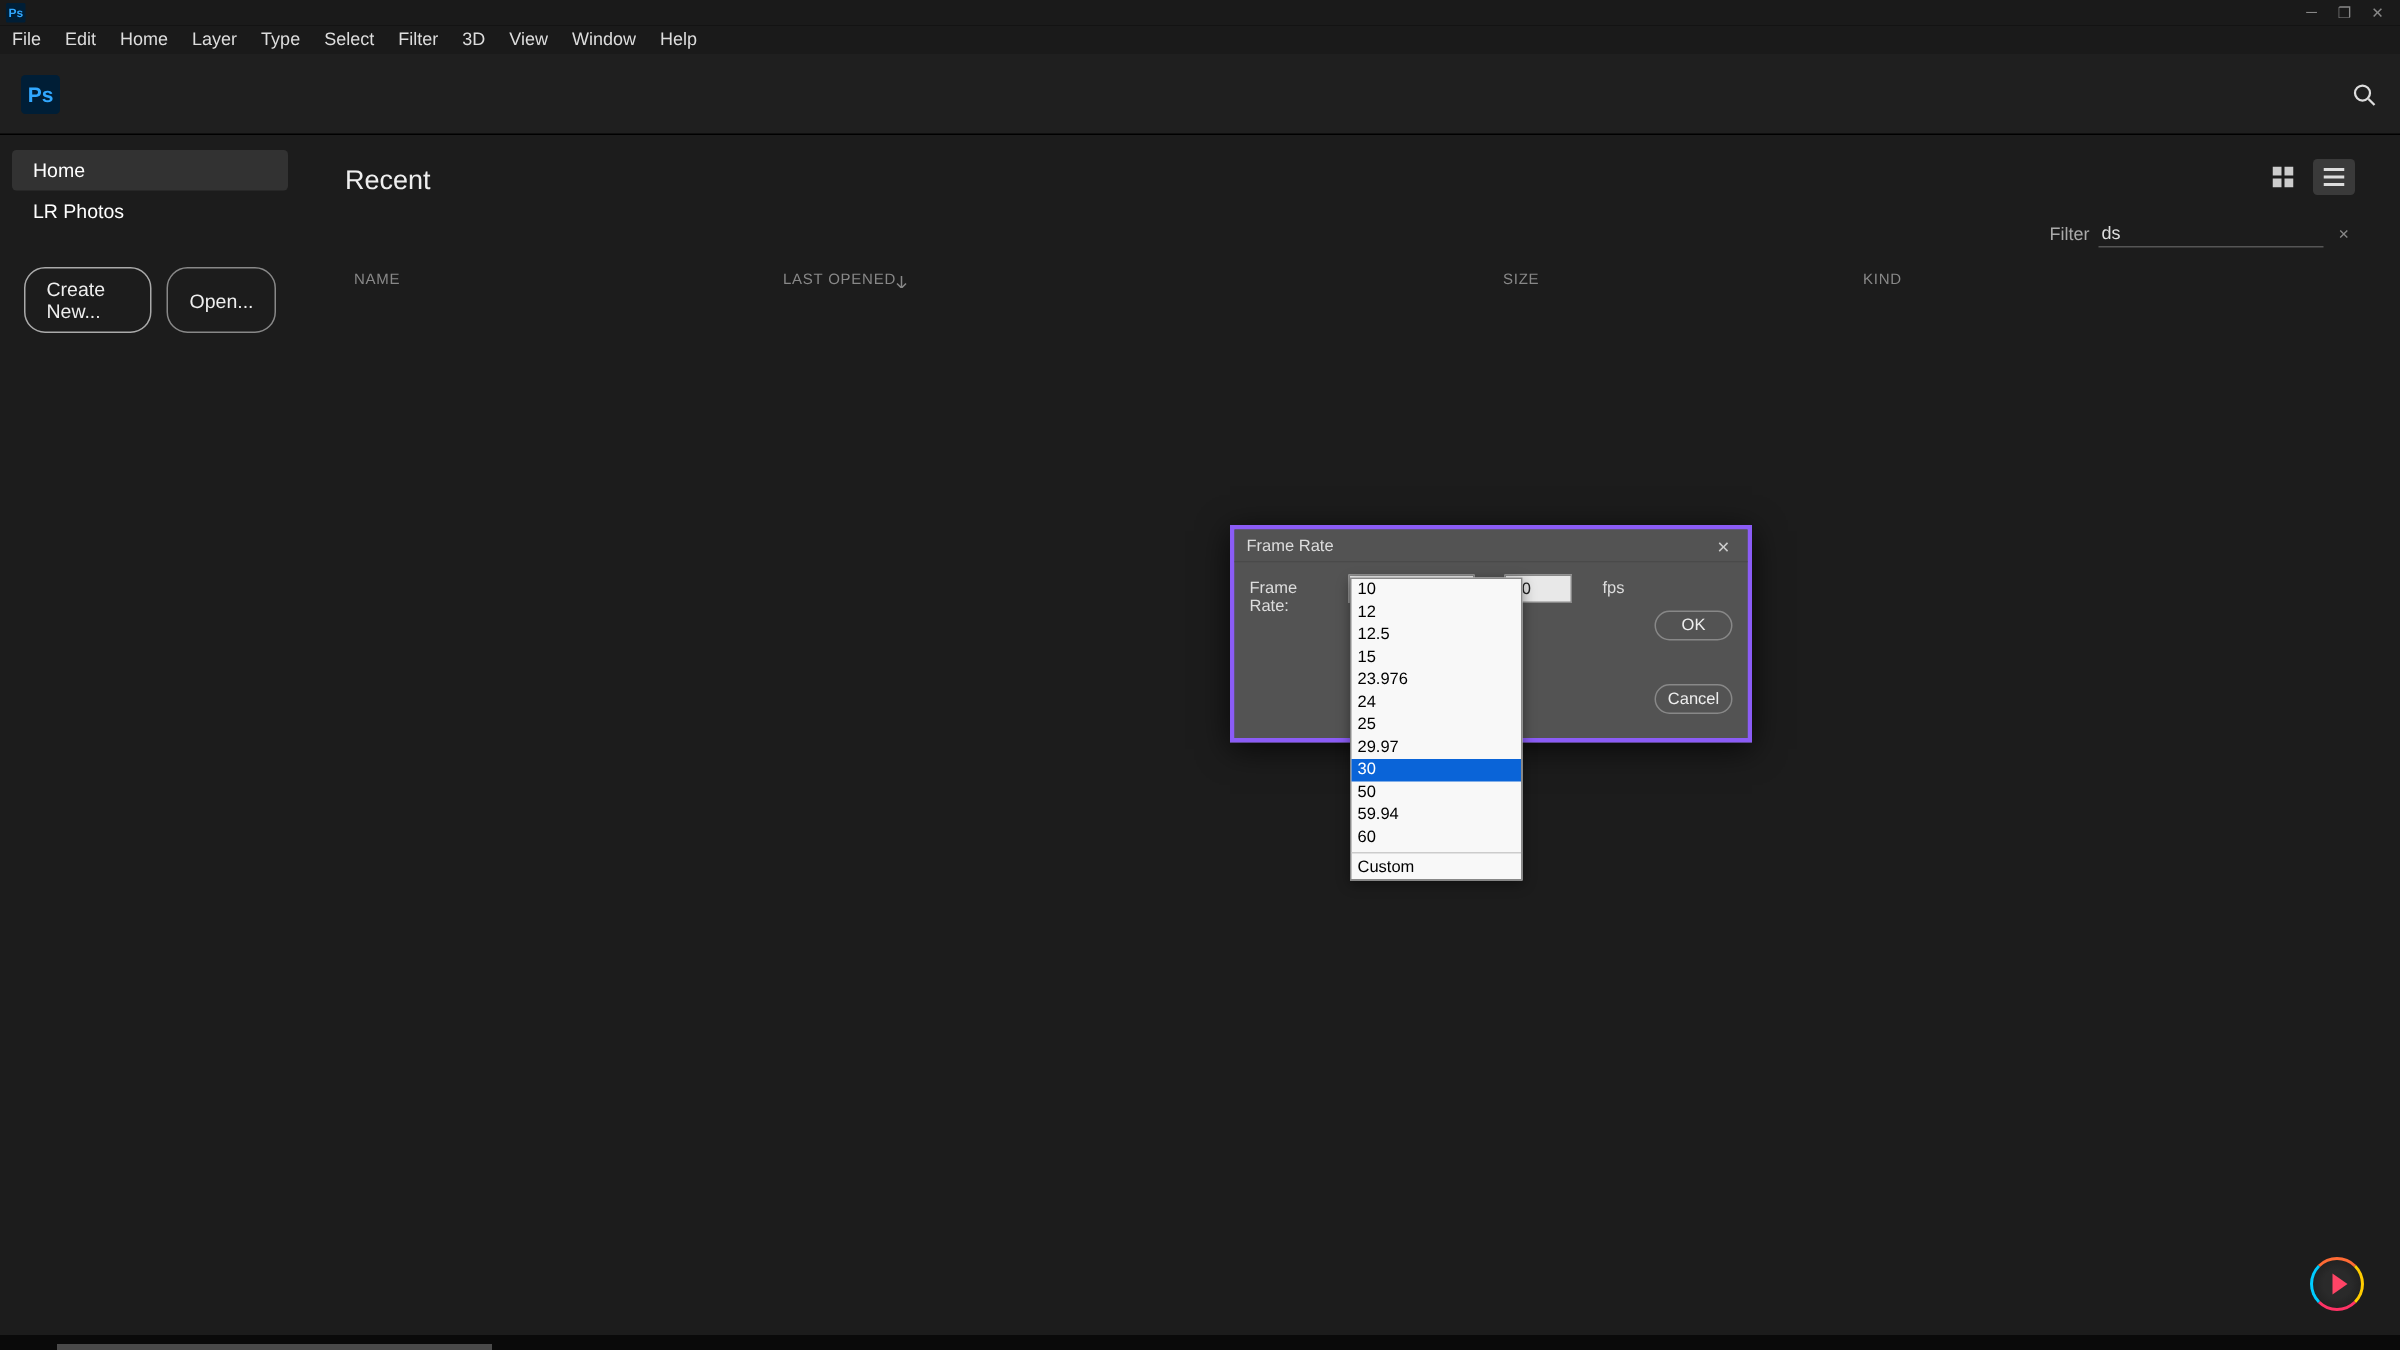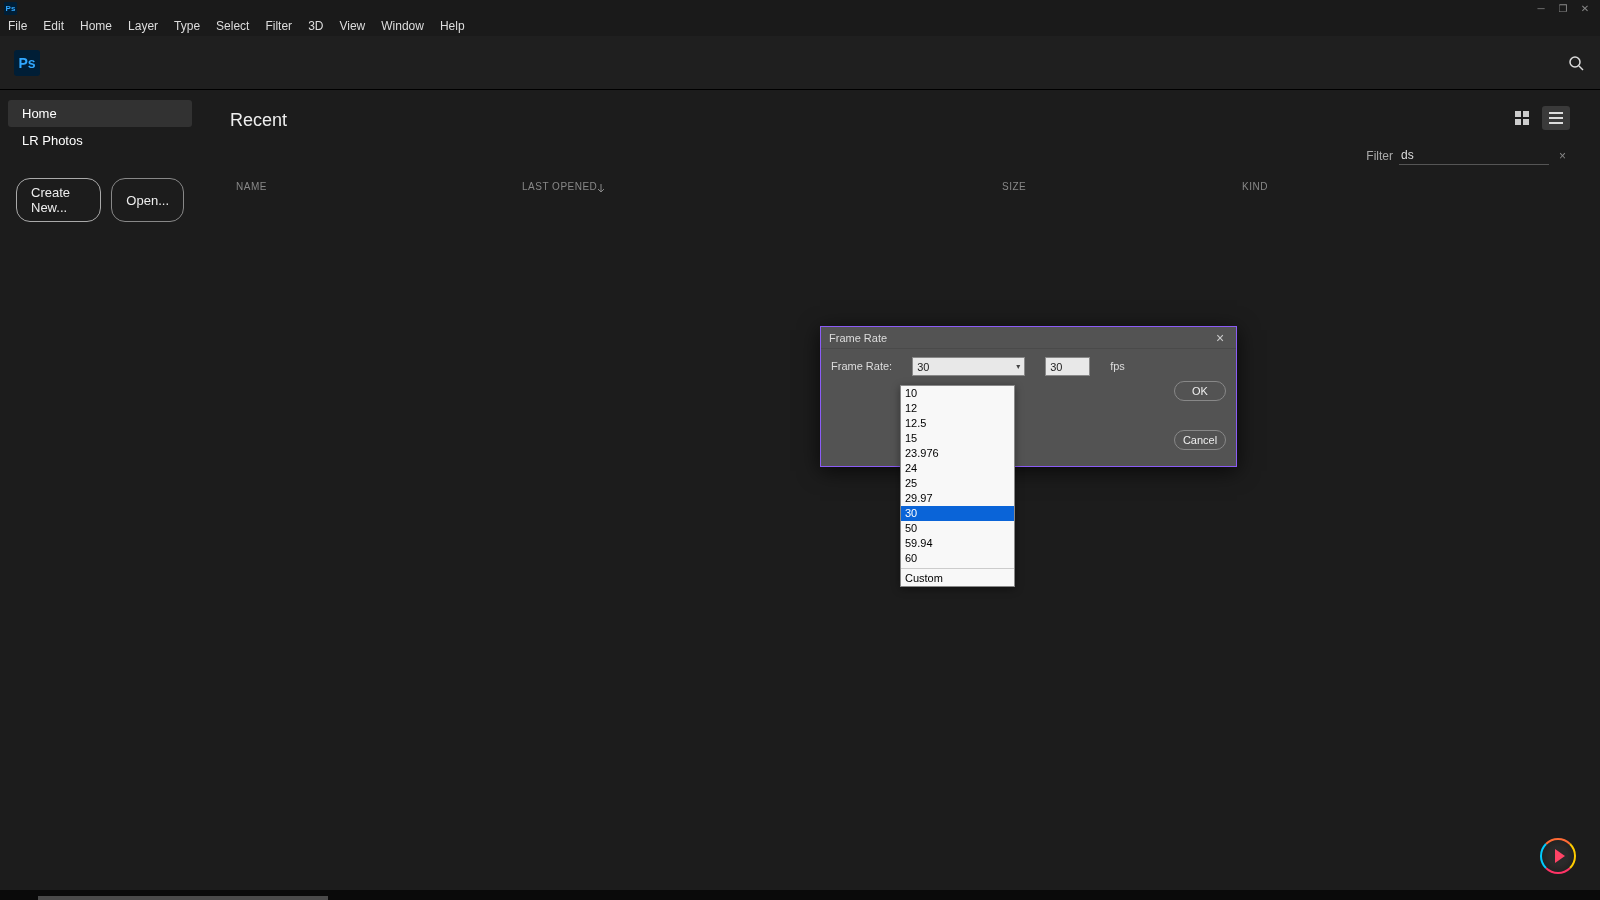--- a/index.html
+++ b/index.html
@@ -45,21 +45,21 @@
 .filter-input { background: transparent; border: none; border-bottom: 1px solid #555; color: #ddd; font-size: 12px; padding: 2px 2px; width: 150px; outline: none; }
 .filter-clear { color: #888; cursor: pointer; font-size: 12px; padding: 0 4px; }
 
 .table-head { display: flex; font-size: 10px; letter-spacing: 0.5px; color: #888; margin-top: 50px; padding: 0 6px; }
 .th-name { width: 286px; }
 .th-last { width: 480px; display: flex; align-items: flex-end; gap: 0; }
 .th-size { width: 240px; }
 .th-kind { flex: 1; }
 
 
-.dialog-overlay { position: absolute; left: 620px; top: 236px; width: 417px; background: #535353; border: 1px solid #8b5cf6; box-shadow: 0 4px 20px rgba(0,0,0,0.7); }
+.dialog-overlay { position: absolute; left: 620px; top: 260px; width: 348px; background: #535353; border: 3px solid #8b5cf6; box-shadow: 0 4px 20px rgba(0,0,0,0.7); }
 .dialog-titlebar { height: 22px; background: #535353; display: flex; align-items: center; padding: 0 8px; border-bottom: 1px solid #4a4a4a; }
 .dialog-title { font-size: 11px; color: #ddd; flex: 1; }
 .dialog-close { color: #ccc; cursor: pointer; font-size: 14px; width: 16px; text-align: center; }
 .dialog-body { padding: 8px 10px 16px; display: flex; gap: 20px; align-items: flex-start; background: #535353; }
 .dlg-label { font-size: 11px; color: #ddd; margin-top: 3px; }
 .combo { position: relative; width: 113px; }
 .combo-display { height: 19px; background: #e8e8e8; border: 1px solid #888; display: flex; align-items: center; padding: 0 4px; font-size: 11px; color: #222; cursor: pointer; }
 .combo-arrow { margin-left: auto; font-size: 8px; color: #444; }
 .num-input { width: 45px; height: 19px; background: #e8e8e8; border: 1px solid #888; font-size: 11px; color: #222; padding: 0 4px; }
 .fps-label { font-size: 11px; color: #ddd; margin-top: 3px; }

